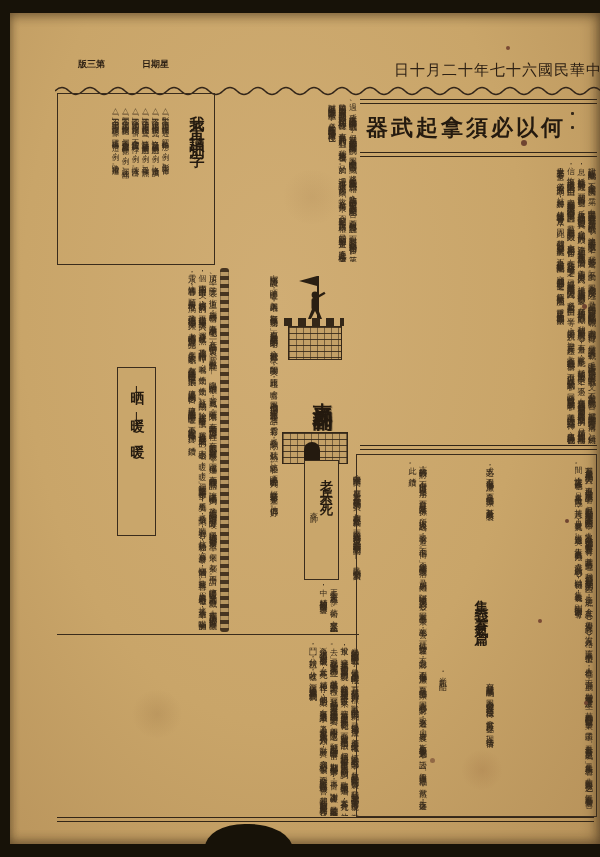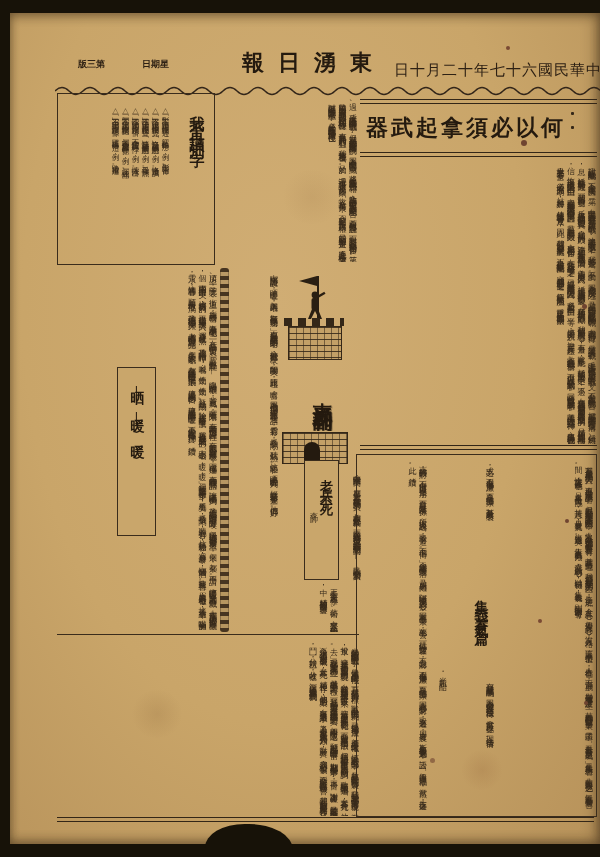--- a/index.html
+++ b/index.html
@@ -26,21 +26,20 @@
 </style>
 </head>
 <body>
 
 <div class="page">
 
   <div class="paper abs"></div>
 
   <div class="abs small-hdr" style="left:78px;top:58px;">版三第</div>
   <div class="abs small-hdr" style="left:142px;top:58px;">日期星</div>
-  <div class="abs" style="left:242px;top:48px;width:136px;height:34px;font-size:22px;font-weight:bold;letter-spacing:14px;white-space:nowrap;color:#241a0f;">報日湧東</div>
   <div class="abs" style="left:394px;top:61px;font-size:15px;letter-spacing:1px;color:#2e2114;white-space:nowrap;">日十月二十年七十六國民華中</div>
   <svg class="abs" style="left:55px;top:83px;" width="545" height="13">
     <path d="M0 8 q7 -7 14 0 t14 0 t14 0 t14 0 t14 0 t14 0 t14 0 t14 0 t14 0 t14 0 t14 0 t14 0 t14 0 t14 0 t14 0 t14 0 t14 0 t14 0 t14 0 t14 0 t14 0 t14 0 t14 0 t14 0 t14 0 t14 0 t14 0 t14 0 t14 0 t14 0 t14 0 t14 0 t14 0 t14 0 t14 0 t14 0 t14 0 t14 0 t14 0" stroke="#33261a" stroke-width="1.4" fill="none"></path>
   </svg>
 
   <div class="abs boxed" style="left:57px;top:93px;width:156px;height:170px;">
     <div class="abs v" style="right:8px;top:10px;bottom:10px;width:26px;font-size:15px;font-weight:bold;letter-spacing:7px;color:#241a0f;">我不再讀別字</div>
     <div class="abs v body-txt" style="left:6px;top:8px;right:44px;bottom:8px;white-space:pre-line;font-size:7.5px;line-height:10px;">△「彤」不讀「丹」應讀作「通」，紅色叫作「彤」。例：彤雲密佈。
 △「恪」不讀「格」應讀作「克」，「恪」是誠敬的意思。例：恪遵遺訓。
 △「悚」不讀「束」應讀作「聳」，「悚」是驚懼的意思。例：毛骨悚然。

